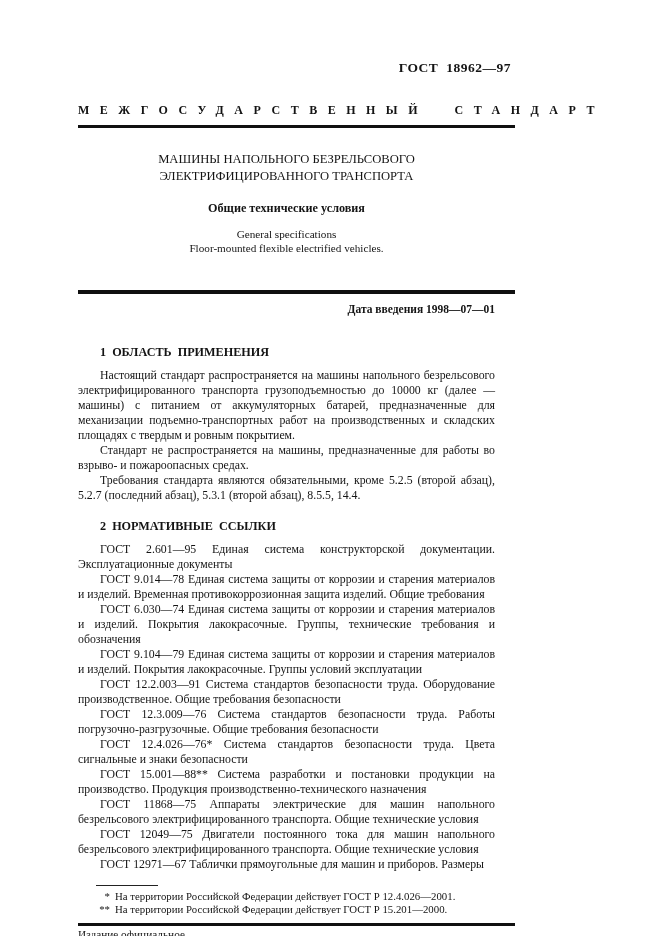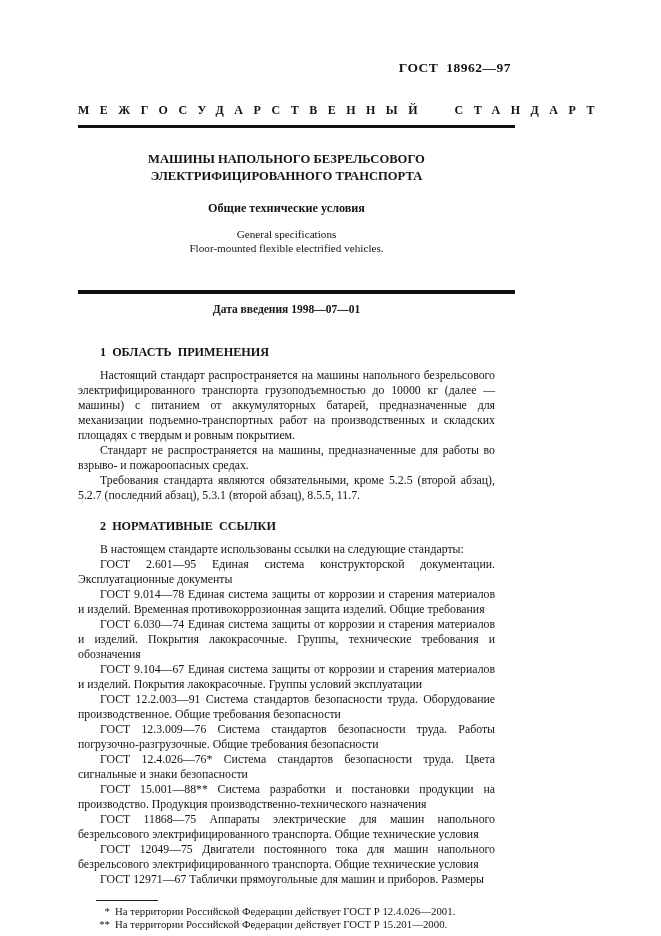--- a/index.html
+++ b/index.html
@@ -44,21 +44,21 @@
     height: 3px;
     background: #101010;
     margin-top: 7px;
     margin-right: -20px;
   }
   
   .title {
     margin: 23px auto 0;
     max-width: 478px;
     text-align: center;
-    font-weight: bold;
+    font-weight: normal;
     font-size: 12.6px;
     line-height: 17px;
   }
   .subtitle {
     margin-top: 16px;
     text-align: center;
     font-weight: bold;
     font-size: 12.2px;
   }
   .subtitle-en {
@@ -69,21 +69,21 @@
   }
   
   .mid-rule {
     height: 4px;
     background: #101010;
     margin-top: 35px;
     margin-right: -20px;
   }
   .date-line {
     margin-top: 9px;
-    text-align: center;
+    text-align: right;
     font-weight: bold;
     font-size: 11.5px;
     white-space: nowrap;
   }
   
   .section-heading {
     font-weight: bold;
     font-size: 12.2px;
     padding-left: 22px;
     word-spacing: 3px;
@@ -157,31 +157,30 @@
 
   <div class="mid-rule"></div>
 
   <div class="date-line">Дата введения 1998—07—01</div>
 
   <div class="section-heading sec1-heading">1 ОБЛАСТЬ ПРИМЕНЕНИЯ</div>
 
   <div class="body-text sec-body">
     <p>Настоящий стандарт распространяется на машины напольного безрельсового электрифицированного транспорта грузоподъемностью до 10000 кг (далее — машины) с питанием от аккумуляторных батарей, предназначенные для механизации подъемно-транспортных работ на производственных и складских площадях с твердым и ровным покрытием.</p>
     <p>Стандарт не распространяется на машины, предназначенные для работы во взрыво- и пожароопасных средах.</p>
-    <p>Требования стандарта являются обязательными, кроме 5.2.5 (второй абзац), 5.2.7 (последний абзац), 5.3.1 (второй абзац), 8.5.5, 11.7.</p>
+    <p>Требования стандарта являются обязательными, кроме 5.2.5 (второй абзац), 5.2.7 (последний абзац), 5.3.1 (второй абзац), 8.5.5, 14.4.</p>
   </div>
 
   <div class="section-heading sec2-heading">2 НОРМАТИВНЫЕ ССЫЛКИ</div>
 
   <div class="body-text sec-body">
-    <p>В настоящем стандарте использованы ссылки на следующие стандарты:</p>
     <p>ГОСТ 2.601—95 Единая система конструкторской документации. Эксплуатационные документы</p>
     <p>ГОСТ 9.014—78 Единая система защиты от коррозии и старения материалов и изделий. Временная противокоррозионная защита изделий. Общие требования</p>
     <p>ГОСТ 6.030—74 Единая система защиты от коррозии и старения материалов и изделий. Покрытия лакокрасочные. Группы, технические требования и обозначения</p>
-    <p>ГОСТ 9.104—67 Единая система защиты от коррозии и старения материалов и изделий. Покрытия лакокрасочные. Группы условий эксплуатации</p>
+    <p>ГОСТ 9.104—79 Единая система защиты от коррозии и старения материалов и изделий. Покрытия лакокрасочные. Группы условий эксплуатации</p>
     <p>ГОСТ 12.2.003—91 Система стандартов безопасности труда. Оборудование производственное. Общие требования безопасности</p>
     <p>ГОСТ 12.3.009—76 Система стандартов безопасности труда. Работы погрузочно-разгрузочные. Общие требования безопасности</p>
     <p>ГОСТ 12.4.026—76* Система стандартов безопасности труда. Цвета сигнальные и знаки безопасности</p>
     <p>ГОСТ 15.001—88** Система разработки и постановки продукции на производство. Продукция производственно-технического назначения</p>
     <p>ГОСТ 11868—75 Аппараты электрические для машин напольного безрельсового электрифицированного транспорта. Общие технические условия</p>
     <p>ГОСТ 12049—75 Двигатели постоянного тока для машин напольного безрельсового электрифицированного транспорта. Общие технические условия</p>
     <p>ГОСТ 12971—67 Таблички прямоугольные для машин и приборов. Размеры</p>
   </div>
 
   <div class="footnote-block">

